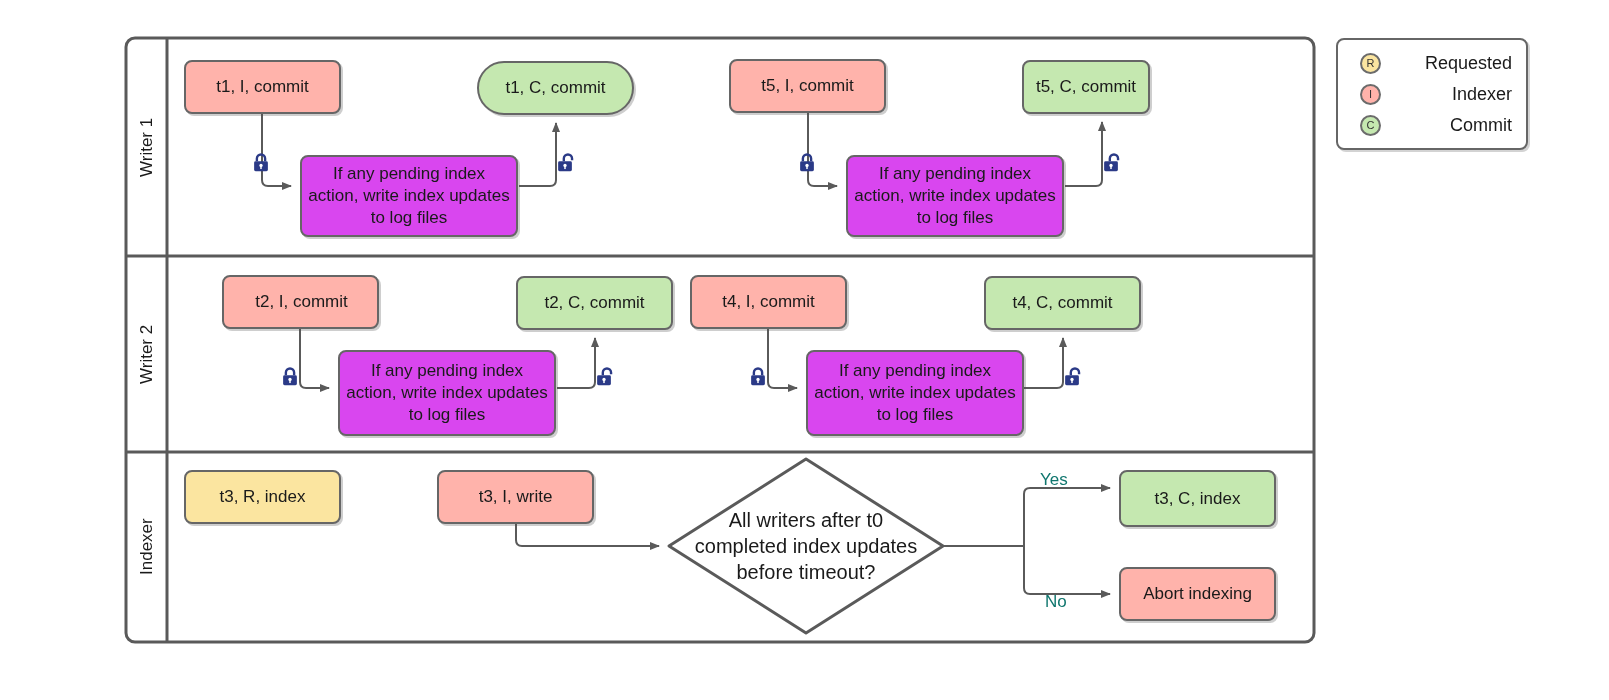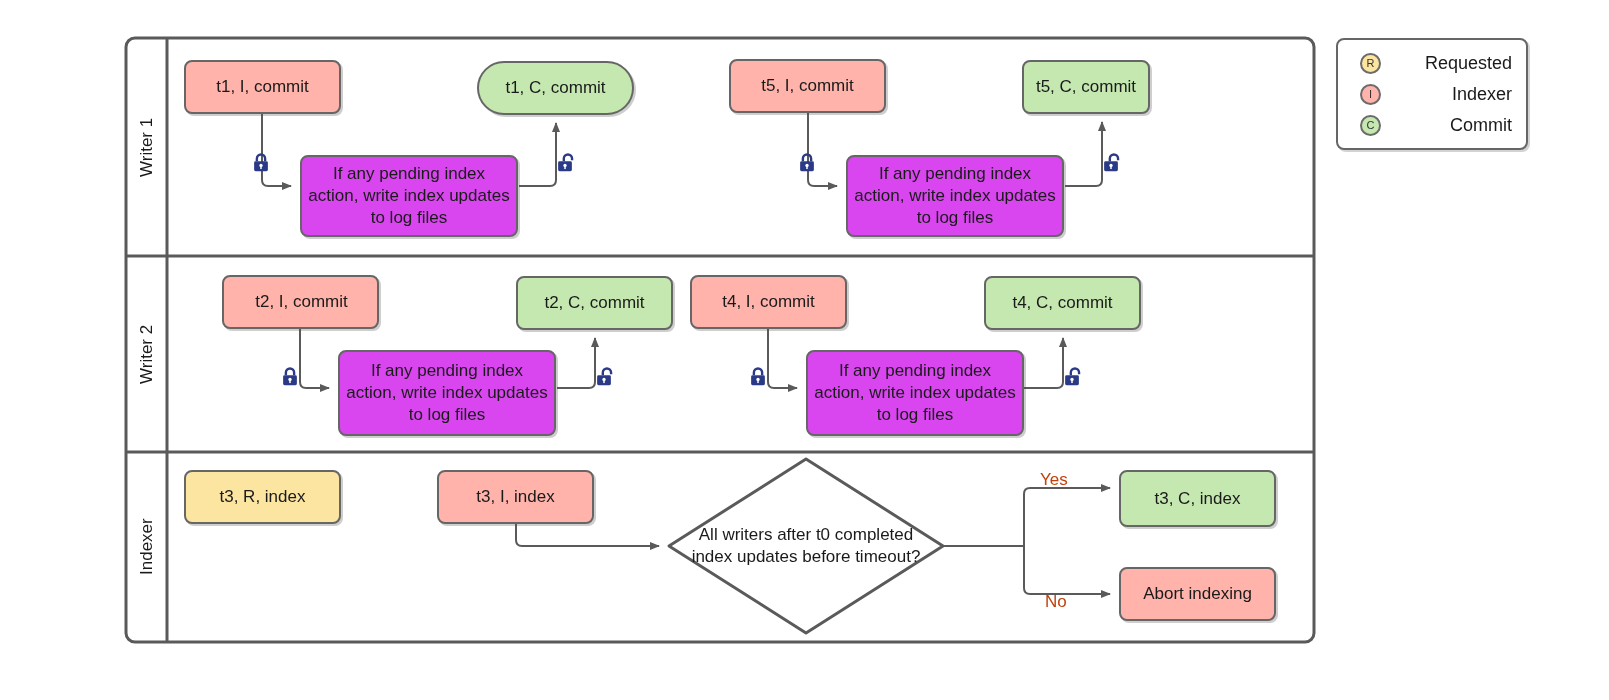--- a/index.html
+++ b/index.html
@@ -53,27 +53,27 @@
     display: flex;
     align-items: center;
     justify-content: center;
     font-size: 17px;
     color: #1a1a1a;
     white-space: nowrap;
   }
   .edge-label {
     position: absolute;
     font-size: 17px;
-    color: #c2410c;
+    color: #0f766e;
     white-space: nowrap;
   }
   .diamond-text {
     position: absolute;
     text-align: center;
-    font-size: 17px;
+    font-size: 20px;
     line-height: 1.3;
     color: #1a1a1a;
     display: flex;
     align-items: center;
     justify-content: center;
     pointer-events: none;
   }
   
   #legend {
     position: absolute;
@@ -210,21 +210,21 @@
   <div class="node plain" style="left:338px; top:350px; width:218px; height:86px;">If any pending index action, write index updates to log files</div>
 
   <div class="node inflight" style="left:690px; top:275px; width:157px; height:54px;">t4, I, commit</div>
 
   <div class="node commit" style="left:984px; top:276px; width:157px; height:54px;">t4, C, commit</div>
 
   <div class="node plain" style="left:806px; top:350px; width:218px; height:86px;">If any pending index action, write index updates to log files</div>
 
   <div class="node requested" style="left:184px; top:470px; width:157px; height:54px;">t3, R, index</div>
 
-  <div class="node inflight" style="left:437px; top:470px; width:157px; height:54px;">t3, I, index</div>
+  <div class="node inflight" style="left:437px; top:470px; width:157px; height:54px;">t3, I, write</div>
 
   <div class="diamond-text" style="left:681px; top:502px; width:250px; height:88px;">All writers after t0 completed index updates before timeout?</div>
 
   <div class="node commit" style="left:1119px; top:470px; width:157px; height:57px;">t3, C, index</div>
 
   <div class="node inflight" style="left:1119px; top:567px; width:157px; height:54px;">Abort indexing</div>
 
   <div class="edge-label" style="left:1040px; top:470px;">Yes</div>
   <div class="edge-label" style="left:1045px; top:592px;">No</div>
 

